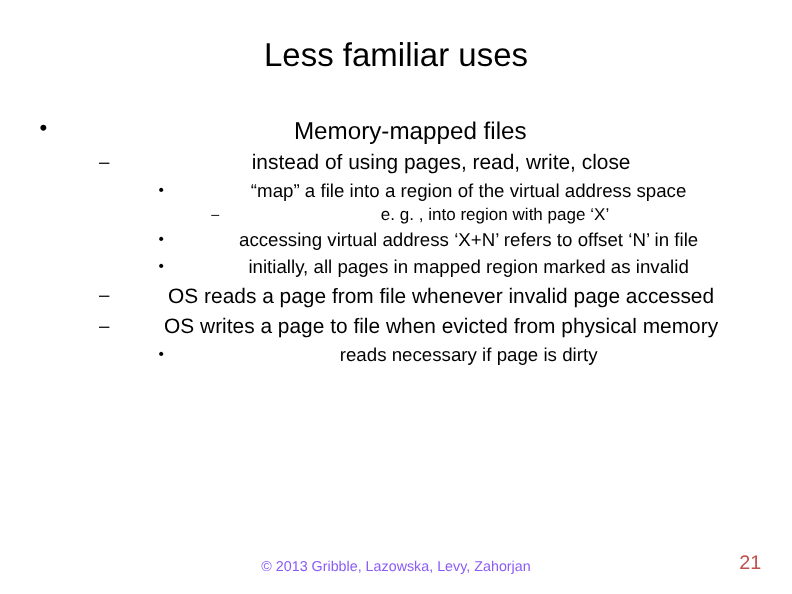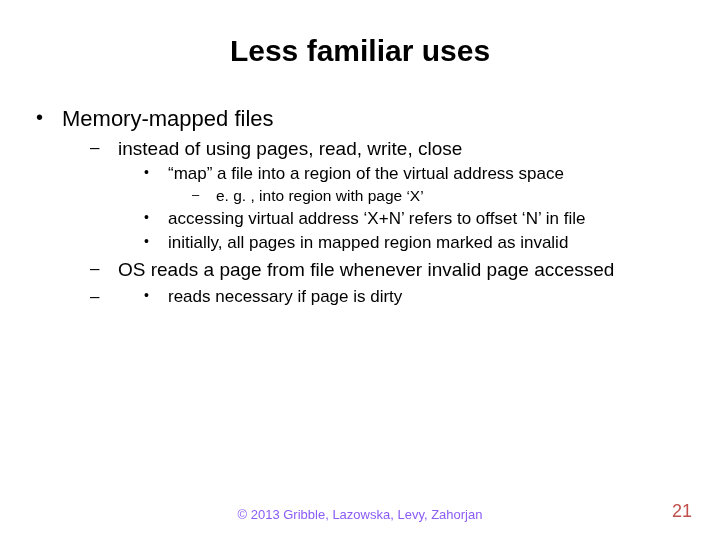--- a/index.html
+++ b/index.html
@@ -19,21 +19,21 @@
     position: relative;
     box-sizing: border-box;
   }
   .title {
     position: absolute;
     top: 34px;
     left: 0;
     width: 100%;
     text-align: center;
     font-size: 30px;
-    font-weight: 700;
+    font-weight: 400;
   }
   .body {
     position: absolute;
     top: 106px;
     left: 36px;
     right: 36px;
     font-size: 18px;
   }
   ul {
     margin: 0;
@@ -43,20 +43,21 @@
   li {
     position: relative;
   }
   
   li > .b {
     position: absolute;
     left: 0;
   }
   li > .t {
     display: block;
+    text-align: center;
   }
   
   .l1 > li { padding-left: 26px; font-size: 22px; margin-bottom: 10px; }
   .l1 > li > .b { top: 0; font-size: 20px; }
   
   .l2 > li { padding-left: 28px; font-size: 19px; margin-top: 6px; margin-bottom: 4px; }
   .l2 > li > .b { top: 0; font-size: 17px; }
   
   .l3 > li { padding-left: 24px; font-size: 17px; margin-top: 4px; margin-bottom: 2px; }
   .l3 > li > .b { top: 0; font-size: 14px; }
@@ -128,20 +129,21 @@
                 </ul>
               </div>
             </li>
 
             <li>
               <span class="b">–</span>
               <span class="t">OS reads a page from file whenever invalid page accessed</span>
             </li>
             <li>
               <span class="b">–</span>
+              <span class="t">OS writes a page to file when evicted from physical memory</span>
 
               <div class="l3wrap">
                 <ul class="l3">
                   <li>
                     <span class="b">•</span>
                     <span class="t">reads necessary if page is dirty</span>
                   </li>
                 </ul>
               </div>
             </li>

